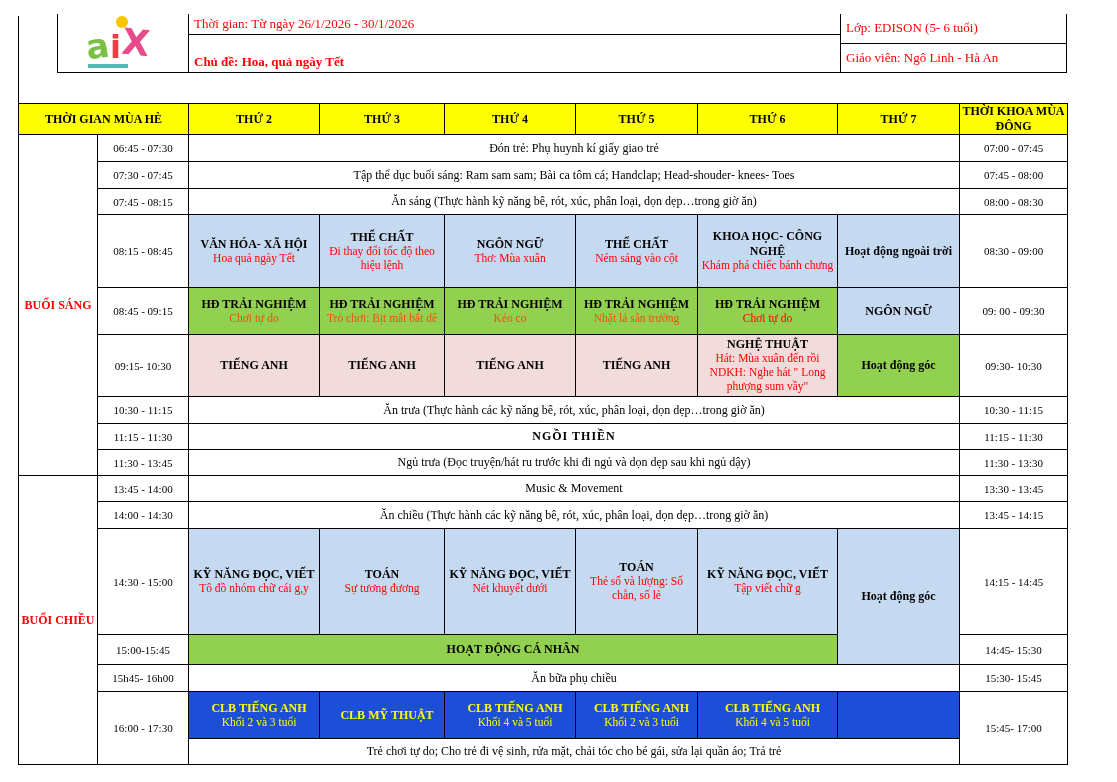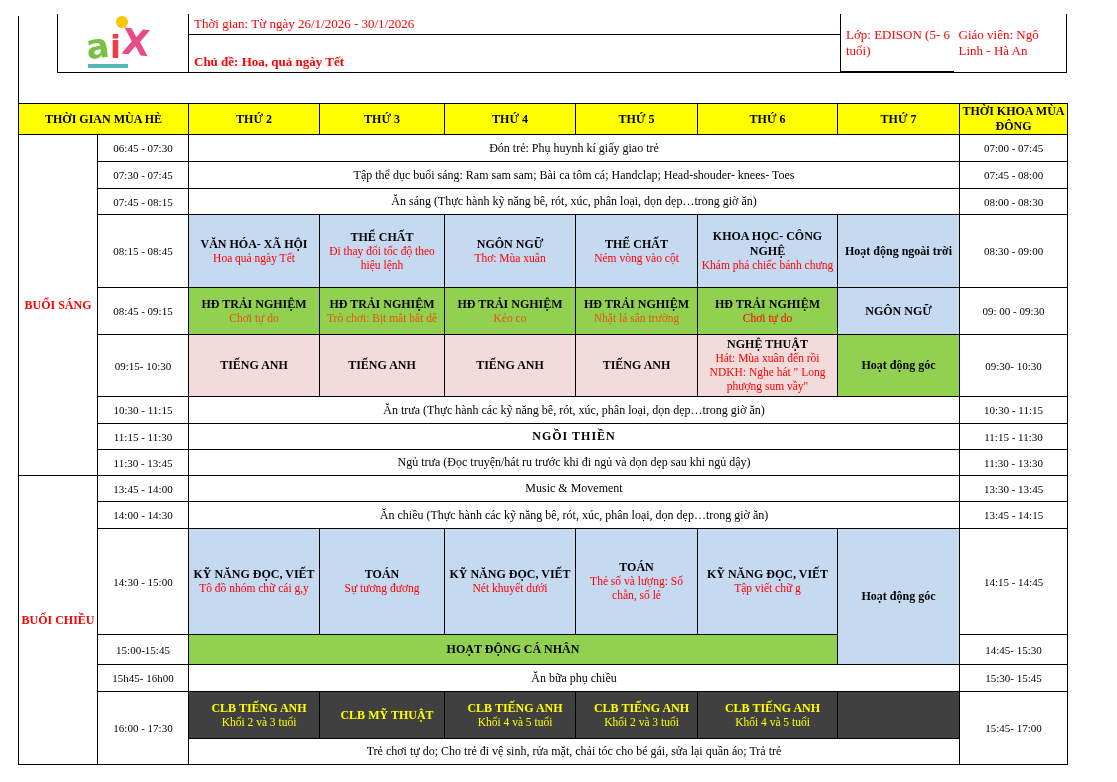--- a/index.html
+++ b/index.html
@@ -21,21 +21,21 @@
   .info-grid{display:flex;border:1px solid #000;border-top:none;height:58px;}
   .logo-cell{width:130px;border-right:1px solid #000;position:relative;}
   .logo{position:absolute;left:28px;top:4px;width:76px;height:50px;font-family:"DejaVu Sans",sans-serif;}
   .l-a{position:absolute;left:0;top:8px;font-size:34px;font-weight:800;color:#7ac143;transform:rotate(-8deg);}
   .l-i{position:absolute;left:24px;top:10px;font-size:32px;font-weight:800;color:#ed3e48;}
   .l-x{position:absolute;left:36px;top:4px;font-size:36px;font-weight:800;color:#e84a8a;transform:rotate(6deg);}
   .l-dot{position:absolute;left:30px;top:-2px;width:12px;height:12px;border-radius:50%;background:#f7c600;}
   .l-sub{position:absolute;left:2px;bottom:0;width:40px;height:4px;background:#2aa8a0;opacity:.8;}
   .info-cols{flex:1;display:flex;}
   .info-mid{flex:1;border-right:1px solid #000;display:flex;flex-direction:column;gap:17px;}
-  .info-right{width:225px;display:flex;flex-direction:row;}
+  .info-right{width:225px;display:flex;flex-direction:column;}
   .info-row{flex:1;display:flex;align-items:center;padding-left:5px;
     color:#ff0000;font-size:13px;border-bottom:1px solid #000;}
   .info-row:last-child{border-bottom:none;}
   .info-row.bold{font-weight:bold;}
 
   table.tt{
     position:absolute;left:-39px;top:89px;
     border-collapse:collapse;table-layout:fixed;
     width:1049px;background:#fff;
   }
@@ -43,21 +43,21 @@
   .tt th{background:#ffff00;font-size:12px;font-weight:bold;text-align:center;}
   .hd th{height:28px;}
   td.t{font-size:11px;text-align:center;background:#fff;}
   td.period{color:#ff0000;font-weight:bold;font-size:12px;text-align:center;background:#fff;}
   td.fullrow{font-size:12px;text-align:center;background:#fff;}
   td.fullrow.boldtxt{font-weight:bold;letter-spacing:1px;}
   td.c{text-align:center;vertical-align:middle;}
   td.blue{background:#c5d9f1;}
   td.green{background:#92d050;}
   td.pink{background:#f2dcdb;}
-  td.redbg{background:#404040;padding-left:12px;}
+  td.redbg{background:#1d4ed8;padding-left:12px;}
   td.greenspan{background:#92d050;font-weight:bold;text-align:center;font-size:12px;}
   .ct{font-weight:bold;font-size:12px;line-height:1.25;}
   .cs{font-size:11.5px;line-height:1.2;}
   .cs.red{color:#ff0000;}
   .cs.orange{color:#e8560d;}
   .redbg .ct{color:#ffff00;font-size:12px;}
   .redbg .cs{color:#ffff00;}
 </style>
 </head>
 <body>
@@ -140,21 +140,21 @@
         <td class="c blue">
           <div class="ct">THỂ CHẤT</div>
           <div class="cs red">Đi thay đổi tốc độ theo hiệu lệnh</div>
         </td>
         <td class="c blue">
           <div class="ct">NGÔN NGỮ</div>
           <div class="cs red">Thơ: Mùa xuân</div>
         </td>
         <td class="c blue">
           <div class="ct">THỂ CHẤT</div>
-          <div class="cs red">Ném vòng vào cột</div>
+          <div class="cs red">Ném sáng vào cột</div>
         </td>
         <td class="c blue">
           <div class="ct">KHOA HỌC- CÔNG NGHỆ</div>
           <div class="cs red">Khám phá chiếc bánh chưng</div>
         </td>
         <td class="c blue">
           <div class="ct">Hoạt động ngoài trời</div>
         </td>
         <td class="t">08:30 - 09:00</td>
       </tr>

